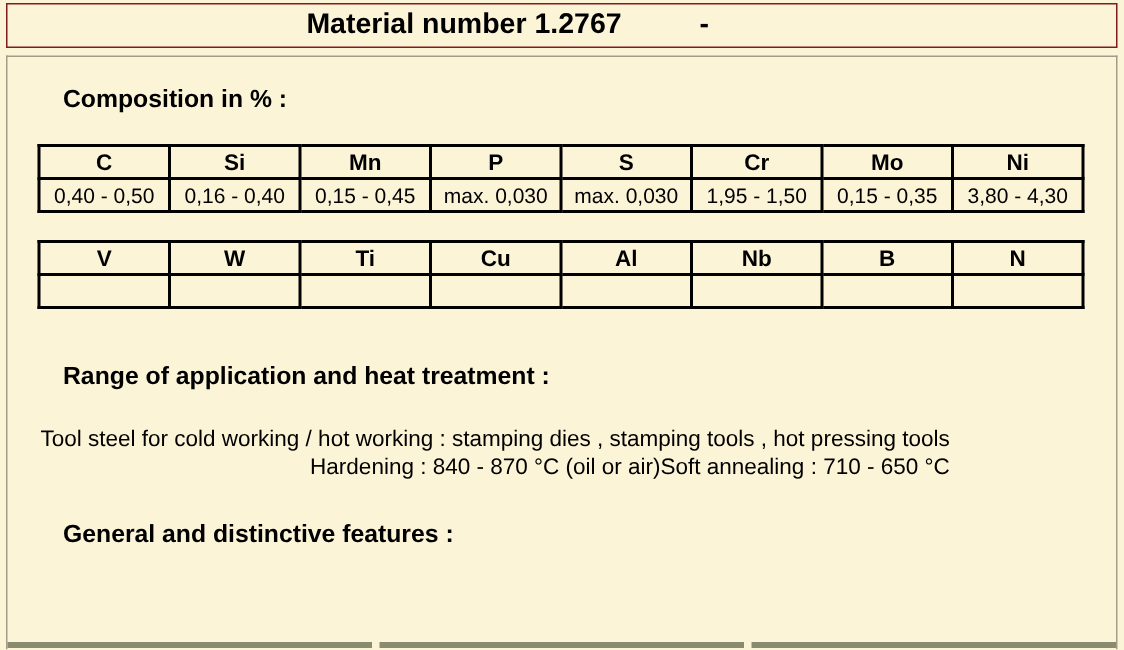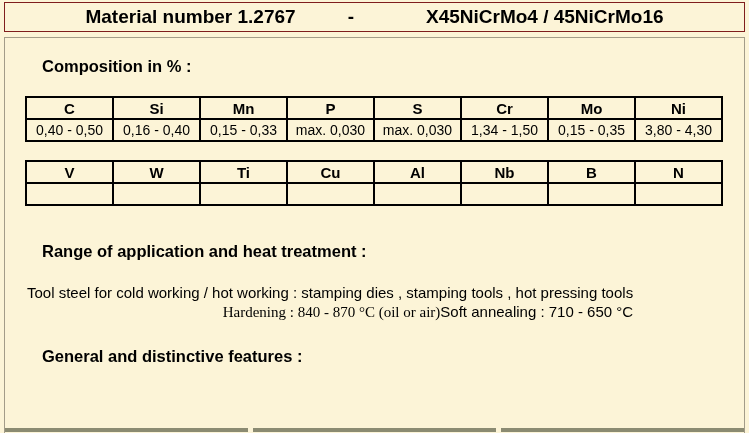--- a/index.html
+++ b/index.html
@@ -87,21 +87,20 @@
     position: absolute;
     left: 22px; top: 245px;
     font-size: 15px;
     line-height: 19px;
     white-space: nowrap;
     text-align: right;
   }
   .app-line2 .hardening {
     display: inline-block;
     width: 285px;
-    font-family: Liberation Serif, serif;
   }
   .bottom-bars {
     position: absolute;
     left: 0px; top: 390px;
     width: 739px;
     display: flex;
     gap: 5px;
   }
   .bottom-bars .bar {
     height: 4px;
@@ -110,21 +109,20 @@
   }
 </style>
 </head>
 <body>
 
 <div class="page">
 
   <div class="title-box">
     <span class="t">Material number 1.2767</span>
     <span class="t title-dash">-</span>
-    <span class="t">X45NiCrMo4 / 45NiCrMo16</span>
   </div>
 
   <div class="content-box">
 
     <div class="heading" id="composition-heading">Composition in % :</div>
 
     <table class="comp" id="comp-table-1">
       <tbody>
           <tr>
         <th>C</th>
@@ -132,24 +130,24 @@
         <th>Mn</th>
         <th>P</th>
         <th>S</th>
         <th>Cr</th>
         <th>Mo</th>
         <th>Ni</th>
       </tr>
       <tr>
         <td>0,40 - 0,50</td>
         <td>0,16 - 0,40</td>
-        <td>0,15 - 0,33</td>
+        <td>0,15 - 0,45</td>
         <td>max. 0,030</td>
         <td>max. 0,030</td>
-        <td>1,34 - 1,50</td>
+        <td>1,95 - 1,50</td>
         <td>0,15 - 0,35</td>
         <td>3,80 - 4,30</td>
       </tr>
     </tbody>
       </table>
 
     <table class="comp" id="comp-table-2">
       <tbody>
           <tr>
         <th>V</th>

